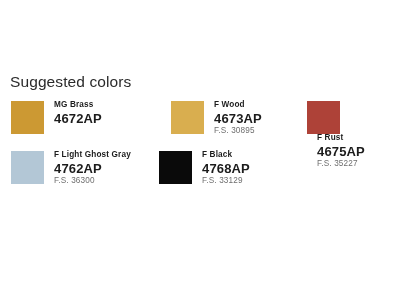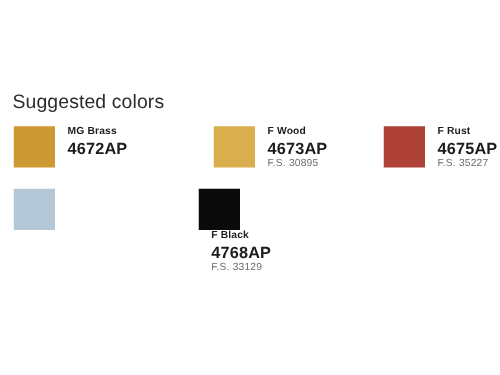--- a/index.html
+++ b/index.html
@@ -116,34 +116,39 @@
           </div>
         </div>
         <div class="color-item" style="left: 159px; margin-left: 12px;">
           <div class="swatch" style="background: rgb(217, 174, 79);"></div>
           <div class="swatch-info">
             <span class="swatch-name">F Wood</span>
             <span class="swatch-code">4673AP</span>
             <span class="swatch-fs">F.S. 30895</span>
           </div>
         </div>
-        <div class="color-item" style="left: 307px;">
+        <div class="color-item" style="left: 307px; flex-direction: column;">
           <div class="swatch" style="background: rgb(174, 66, 56);"></div>
           <div class="swatch-info">
             <span class="swatch-name">F Rust</span>
             <span class="swatch-code">4675AP</span>
             <span class="swatch-fs">F.S. 35227</span>
           </div>
         </div>
       </div>
       <div class="color-row">
         <div class="color-item" style="left: 11px;">
           <div class="swatch" style="background: rgb(179, 199, 214);"></div>
+          <div class="swatch-info">
+            <span class="swatch-name">F Light Ghost Gray</span>
+            <span class="swatch-code">4762AP</span>
+            <span class="swatch-fs">F.S. 36300</span>
+          </div>
         </div>
-        <div class="color-item" style="left: 159px; flex-direction: column;">
+        <div class="color-item" style="left: 159px;">
           <div class="swatch" style="background: rgb(10, 10, 10);"></div>
           <div class="swatch-info">
             <span class="swatch-name">F Black</span>
             <span class="swatch-code">4768AP</span>
             <span class="swatch-fs">F.S. 33129</span>
           </div>
         </div>
       </div>
     </div>
 

